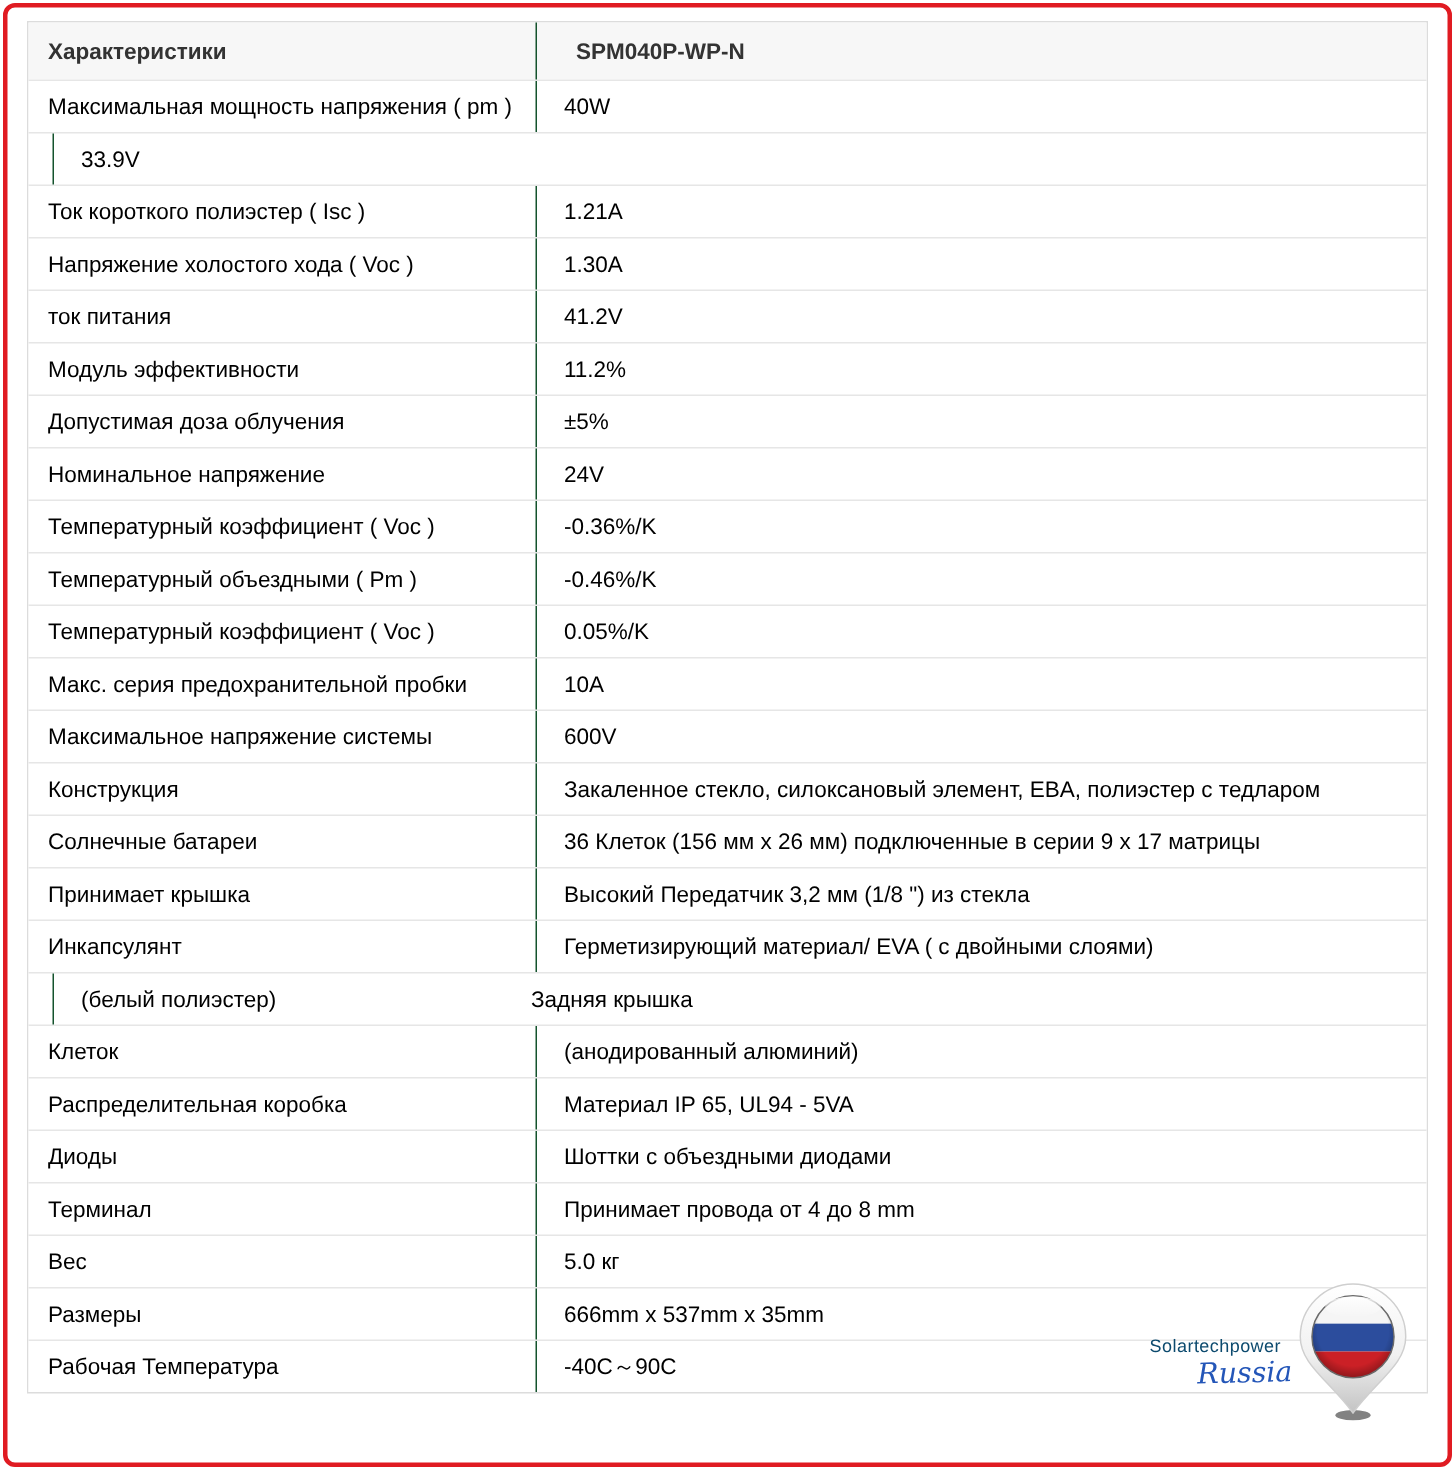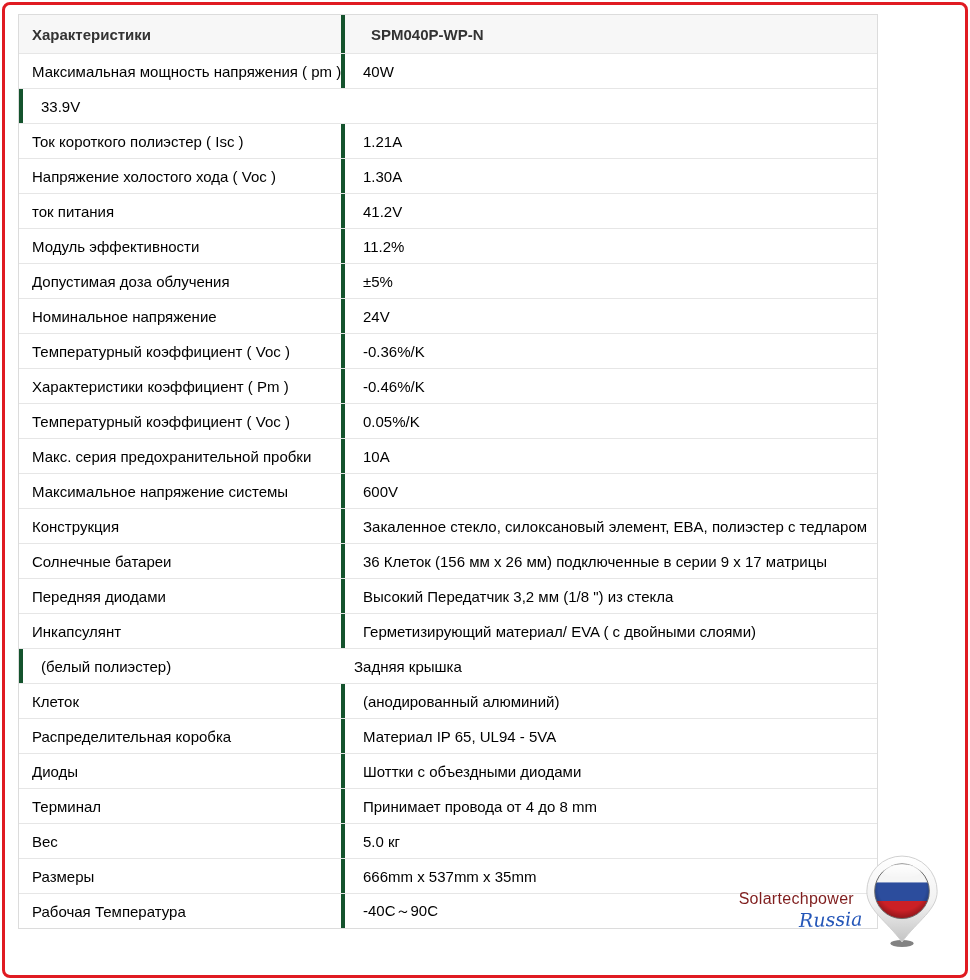--- a/index.html
+++ b/index.html
@@ -13,21 +13,21 @@
   .page-border {
     position: absolute; inset: 2px;
     border: 3px solid #e01b22;
     border-radius: 8px;
     pointer-events: none;
     z-index: 5;
   }
   .spec-table {
     position: absolute;
     left: 18px; top: 14px;
-    width: 860px;
+    width: 934px;
     background: #ffffff;
     border: 1px solid #dcdcdc;
     z-index: 1;
   }
   .thead {
     display: grid;
     grid-template-columns: 322px 1fr;
     height: 38px;
     background: #f7f7f7;
   }
@@ -48,38 +48,39 @@
     display: flex;
     align-items: center;
     padding-left: 13px;
     padding-right: 10px;
     font-size: 15px;
     color: #000000;
     white-space: nowrap;
     overflow: hidden;
   }
   .value {
-    border-left: 4px solid #14532d;
+    border-left: 1px solid #14532d;
     padding-left: 18px;
+    margin-left: 16px;
   }
   .logo {
     position: absolute;
     top: 853px; right: 26px;
     display: flex;
     align-items: flex-start;
     z-index: 6;
   }
   .brand-text {
     text-align: right;
     padding-top: 37px;
     margin-right: 6px;
   }
   .brand-name {
-    font-size: 16px;
-    color: #7f1d1d;
+    font-size: 12px;
+    color: #0c4a6e;
     letter-spacing: 0.3px;
   }
   .brand-country {
     font-size: 19px;
     font-style: italic;
     font-family: "DejaVu Serif", serif;
     color: #2456b8;
     margin-top: 1px;
     margin-right: -8px;
     transform: rotate(-1.5deg);
@@ -125,21 +126,21 @@
       </div>
       <div class="tr">
         <div class="td label">Номинальное напряжение</div>
         <div class="td value">24V</div>
       </div>
       <div class="tr">
         <div class="td label">Температурный коэффициент ( Voc )</div>
         <div class="td value">-0.36%/K</div>
       </div>
       <div class="tr">
-        <div class="td label">Характеристики коэффициент ( Pm )</div>
+        <div class="td label">Температурный объездными ( Pm )</div>
         <div class="td value">-0.46%/K</div>
       </div>
       <div class="tr">
         <div class="td label">Температурный коэффициент ( Voc )</div>
         <div class="td value">0.05%/K</div>
       </div>
       <div class="tr">
         <div class="td label">Макс. серия  предохранительной пробки</div>
         <div class="td value">10A</div>
       </div>
@@ -149,21 +150,21 @@
       </div>
       <div class="tr">
         <div class="td label">Конструкция</div>
         <div class="td value">Закаленное стекло, силоксановый элемент, EBA, полиэстер с тедларом</div>
       </div>
       <div class="tr">
         <div class="td label">Солнечные батареи</div>
         <div class="td value">36 Клеток (156 мм x 26 мм) подключенные в серии 9 x 17 матрицы</div>
       </div>
       <div class="tr">
-        <div class="td label">Передняя диодами</div>
+        <div class="td label">Принимает крышка</div>
         <div class="td value">Высокий Передатчик  3,2 мм (1/8 ") из стекла</div>
       </div>
       <div class="tr">
         <div class="td label">Инкапсулянт</div>
         <div class="td value">Герметизирующий материал/ EVA ( с двойными  слоями)</div>
       </div>
       <div class="tr">
         <div class="td value">(белый полиэстер)</div>
         <div class="td label">Задняя крышка</div>
       </div>

